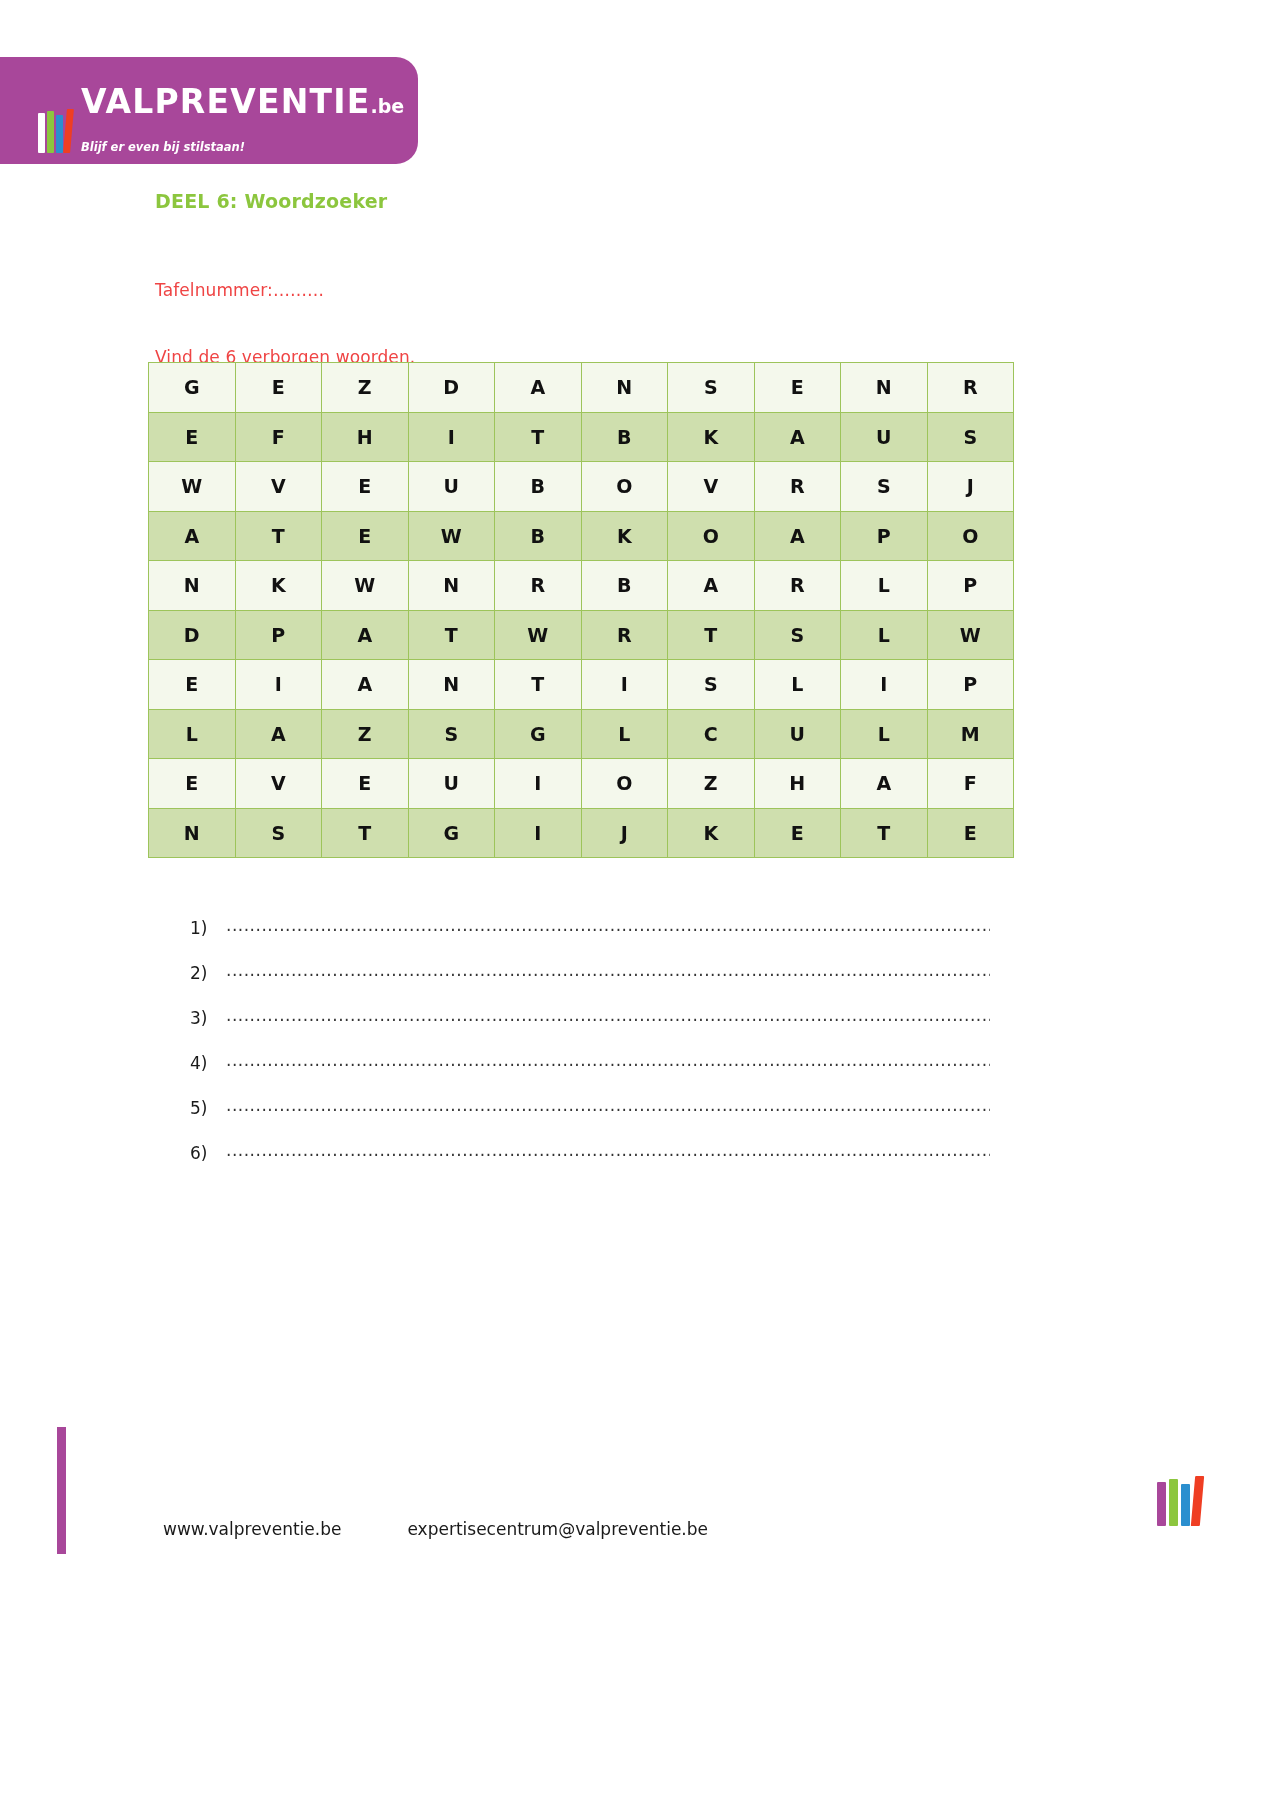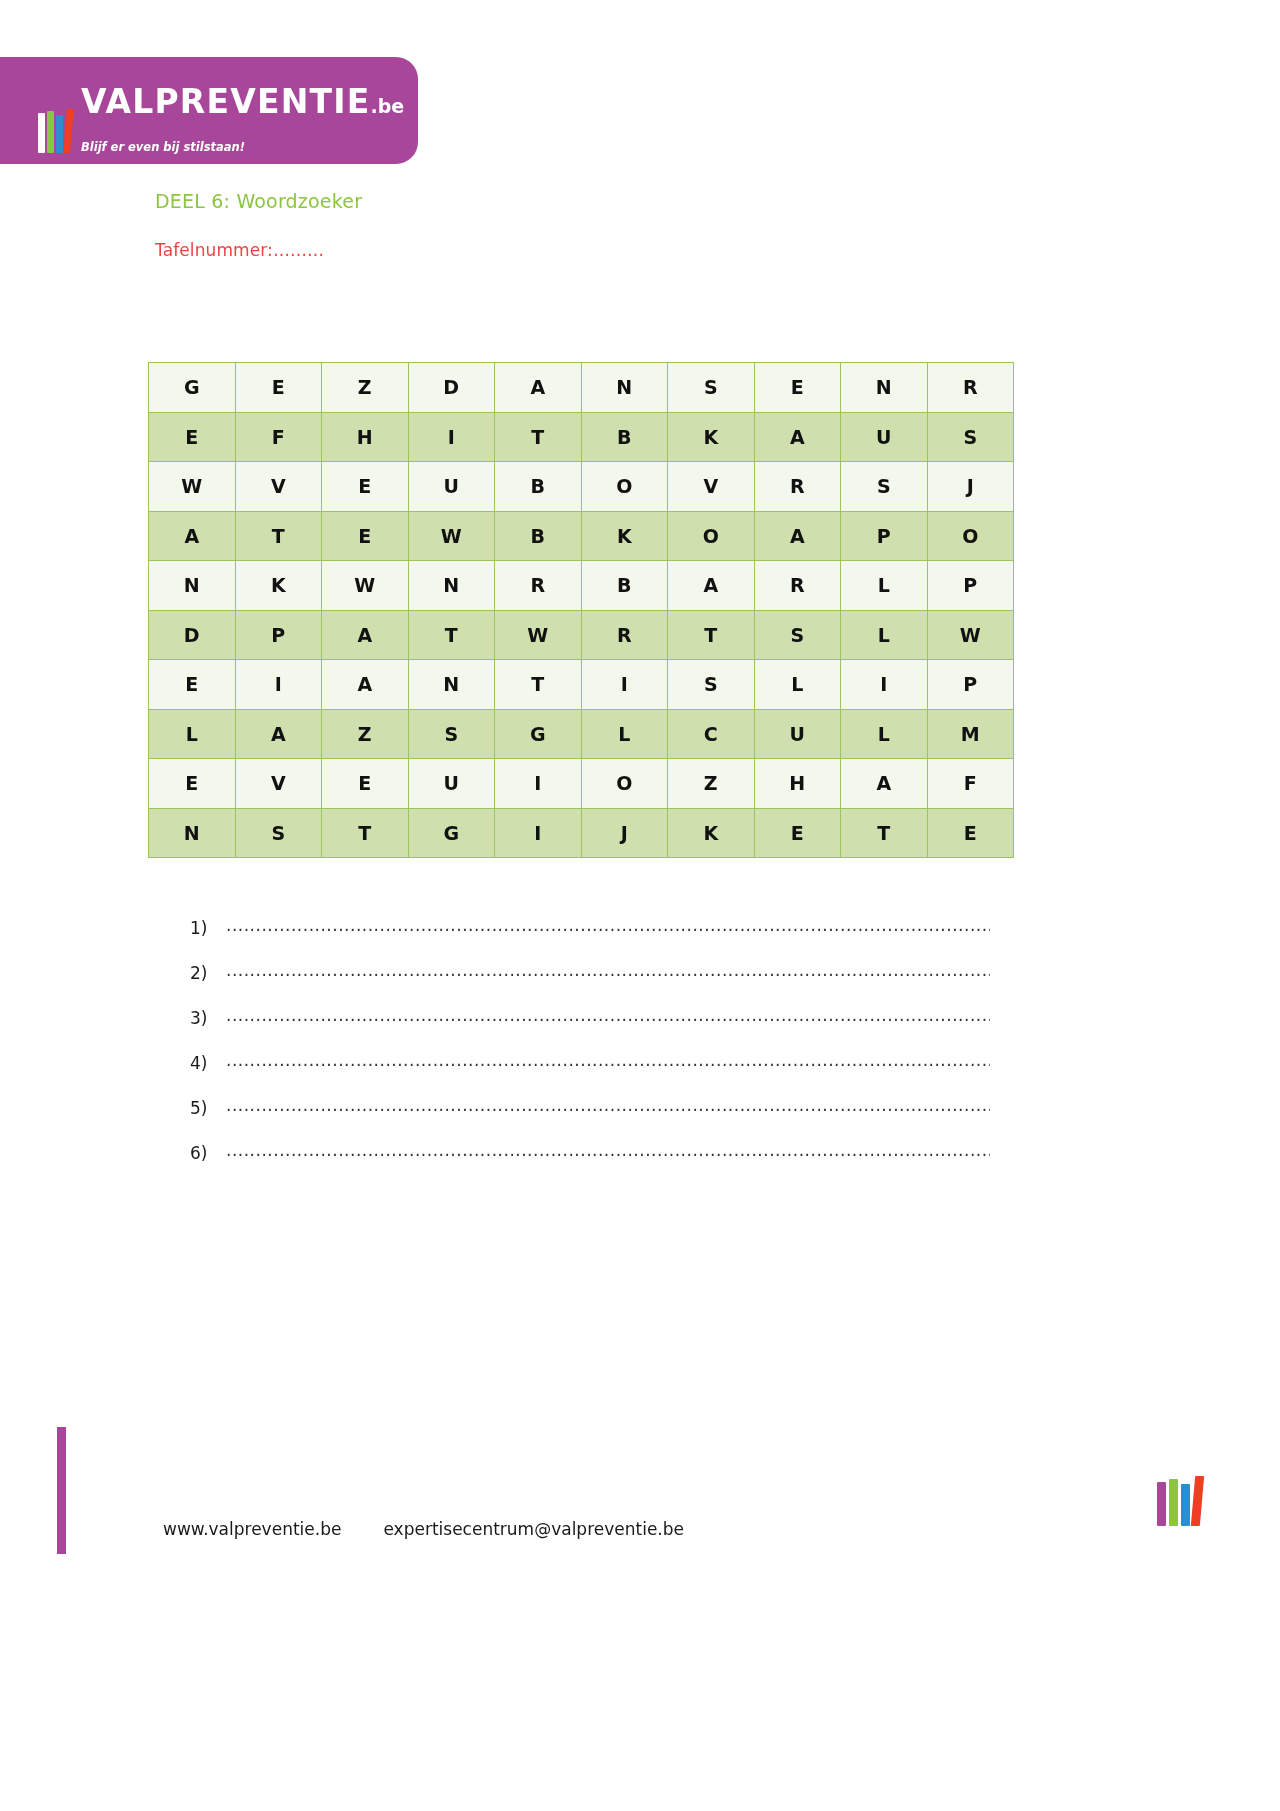--- a/index.html
+++ b/index.html
@@ -73,22 +73,22 @@
   
   .content {
     position: absolute;
     left: 155px;
     top: 190px;
     width: 860px;
   }
   .section-title {
     color: #8cc63e;
     font-size: 19px;
-    font-weight: normal;
-    margin: 0 0 28px 0;
+    font-weight: bold;
+    margin: 0 0 68px 0;
     letter-spacing: 0.2px;
   }
   .para {
     color: #ef4444;
     font-size: 17px;
     margin: 0 0 47px 0;
     letter-spacing: 0.1px;
   }
 
   
@@ -154,21 +154,21 @@
     height: 127px;
     background: #a8479a;
   }
   .footer-text {
     position: absolute;
     left: 163px;
     top: 1519px;
     font-size: 17px;
     color: #1a1a1a;
     display: flex;
-    gap: 42px;
+    gap: 66px;
     white-space: nowrap;
   }
   .footer-logo {
     position: absolute;
     right: 78px;
     top: 1474px;
     display: flex;
     align-items: flex-end;
     gap: 3px;
     height: 52px;
@@ -197,20 +197,21 @@
     <span class="logo-text-wrap">
       <span class="logo-word"><span>VALPREVENTIE</span><span class="tld">.be</span></span>
       <span class="logo-tagline">Blijf er even bij stilstaan!</span>
     </span>
   </div>
 </div>
 
 <div class="content">
   <h2 class="section-title">DEEL 6: Woordzoeker</h2>
   <p class="para">Tafelnummer:………</p>
+  <p class="para">Vind de 6 verborgen woorden.</p>
 </div>
 
 <div class="grid-wrap">
   <table class="wordgrid">
     <tbody>
         <tr class="row-even">
           <td>G</td>
           <td>E</td>
           <td>Z</td>
           <td>D</td>

